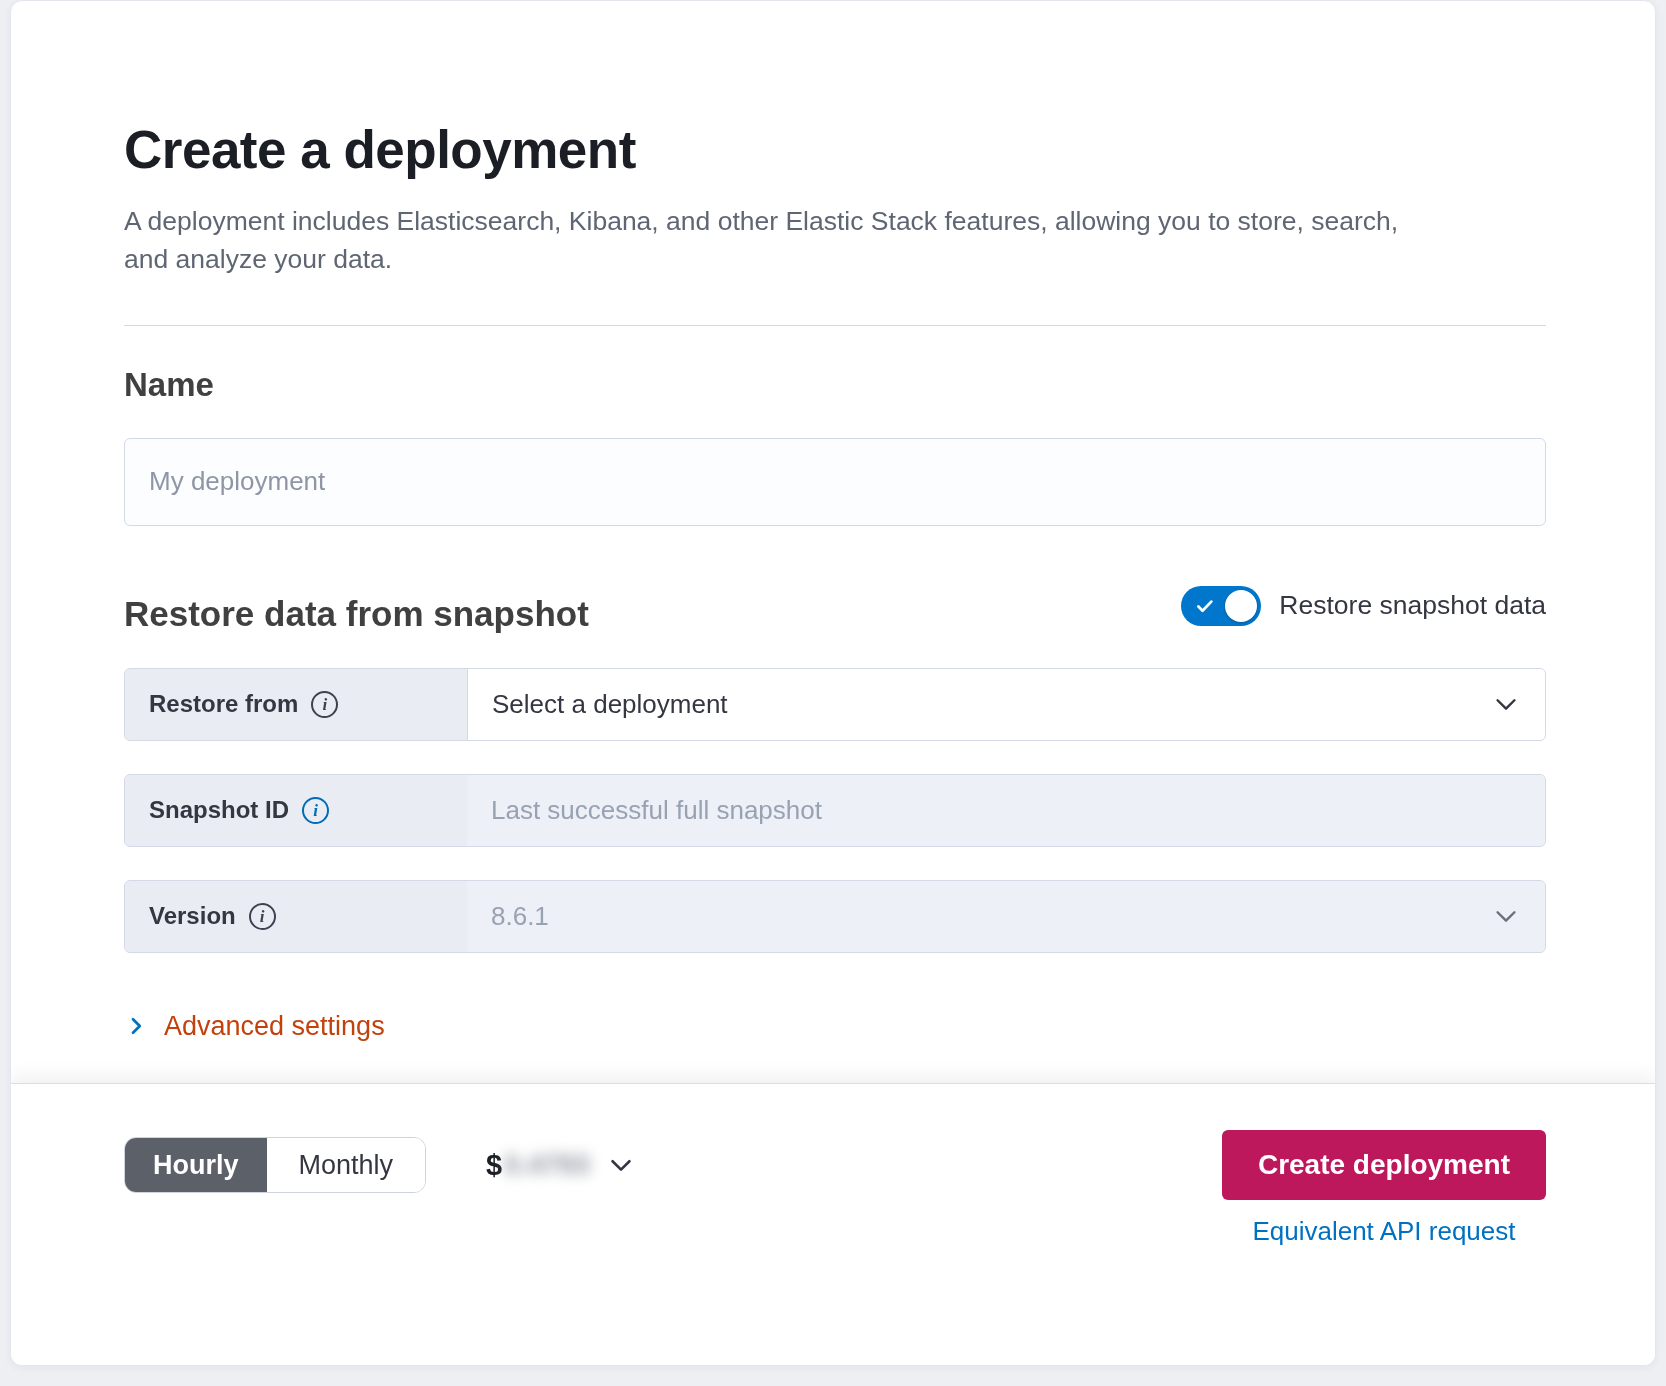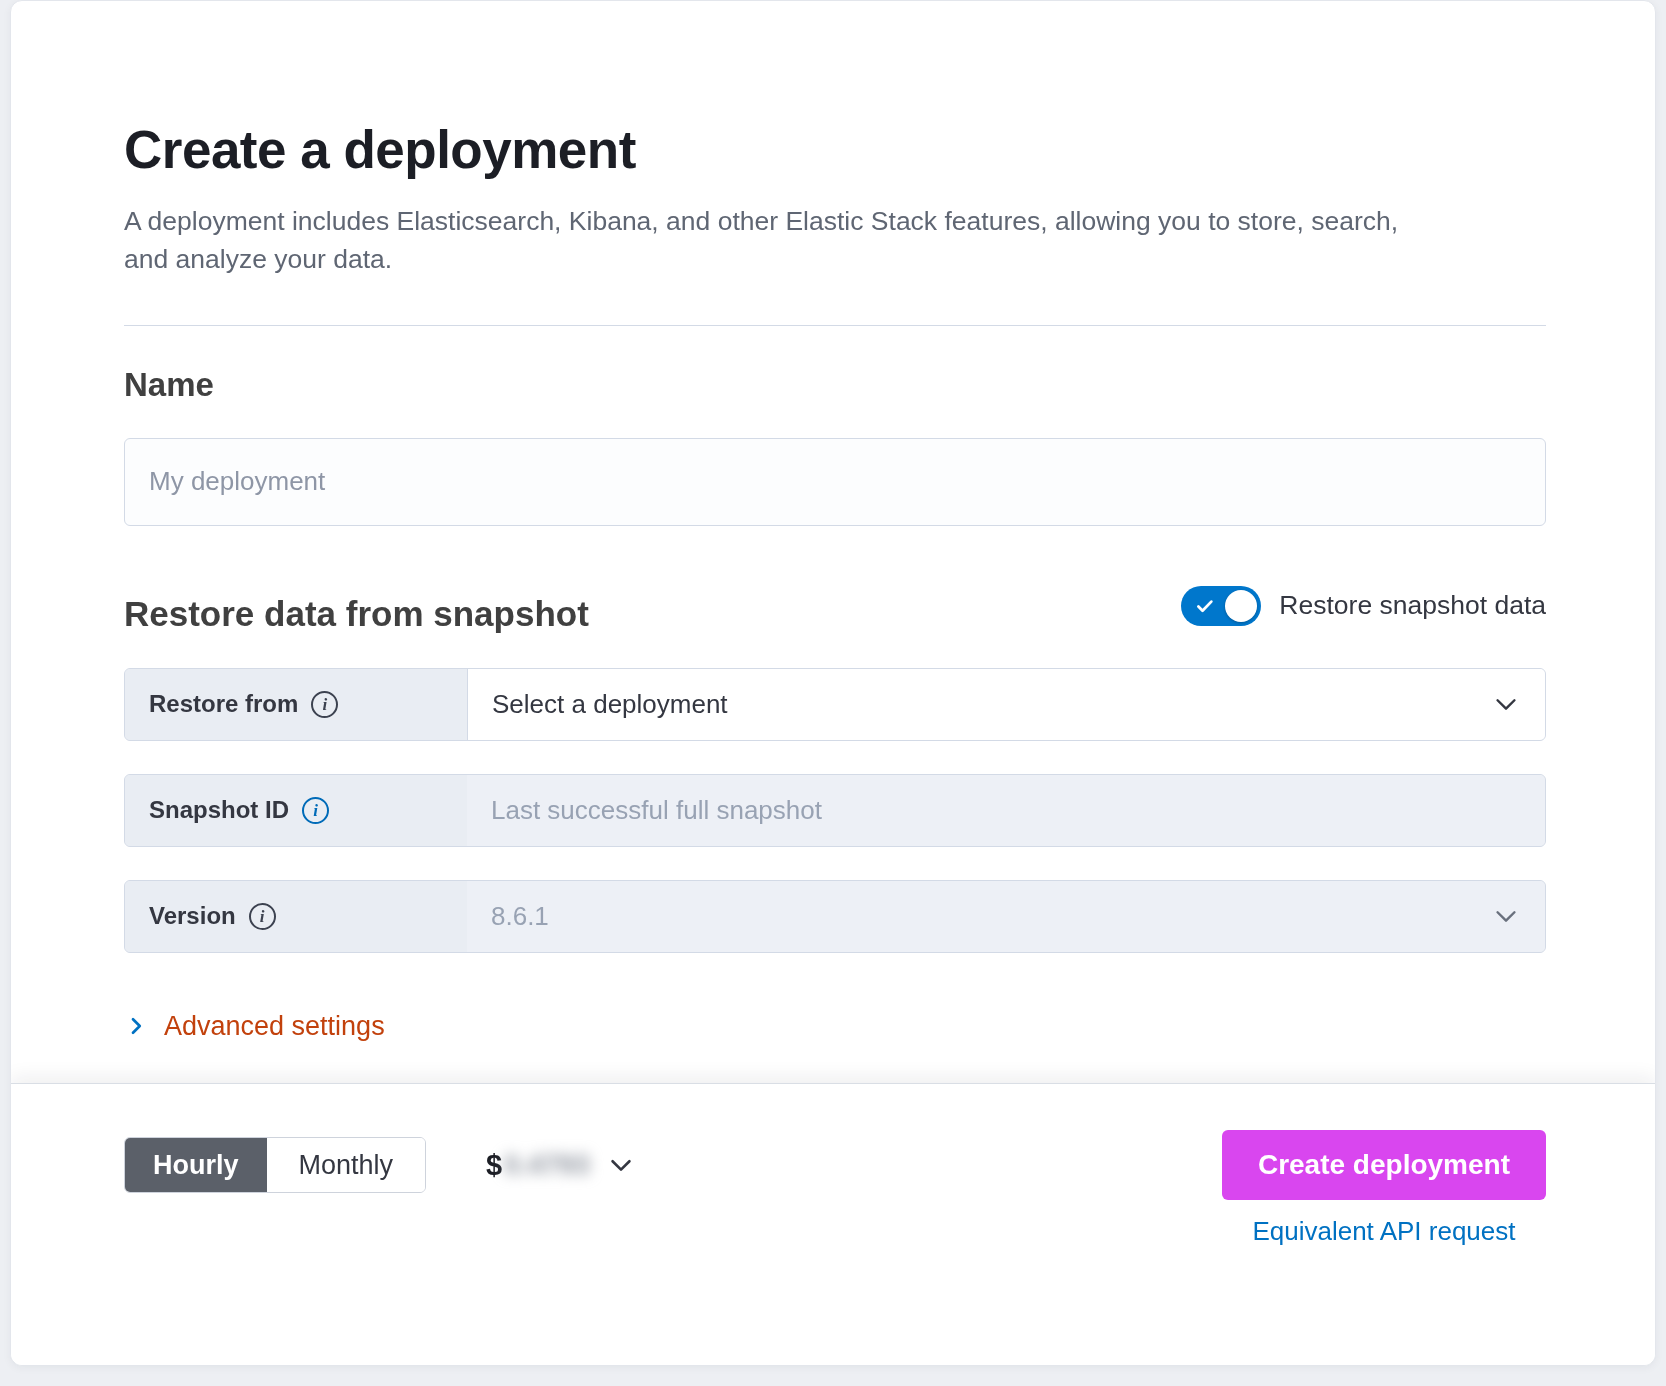--- a/index.html
+++ b/index.html
@@ -87,39 +87,39 @@
   }
   footer.bottom-bar {
     background: #ffffff;
     border-top: 1px solid #d9dee5;
     box-shadow: 0 -6px 18px rgba(25,30,45,.07);
     padding: 46px 109px 118px 113px;
     display: flex; align-items: flex-start; position: relative;
   }
   .foot-left { display: flex; align-items: center; gap: 60px; height: 70px; }
   .btn-group {
-    display: inline-flex; border: 1px solid #ced3dc; border-radius: 6px;
+    display: inline-flex; border: 1px solid #ced3dc; border-radius: 12px;
     overflow: hidden; height: 56px; background: #fff;
   }
   .bg-btn {
     border: none; background: #ffffff; color: #343741;
     font-family: "Liberation Sans", sans-serif; font-size: 27px; font-weight: 500;
     padding: 0 32px; cursor: pointer; height: 100%;
   }
   .bg-btn.selected { background: #5b6069; color: #ffffff; font-weight: 700; padding: 0 28px; }
   .price { display: flex; align-items: center; cursor: pointer; }
   .cur { font-size: 29px; font-weight: 700; color: #1c1e25; }
   .amount {
     font-size: 28px; font-weight: 700; color: #8b919c;
     filter: blur(7px); margin-left: 2px;
   }
   .price .chev { margin-left: 16px; }
   .foot-right { margin-left: auto; display: flex; flex-direction: column; align-items: center; gap: 16px; }
   .primary {
-    height: 70px; padding: 0 36px; background: #d946ef; color: #ffffff;
+    height: 70px; padding: 0 36px; background: #be185d; color: #ffffff;
     border: none; border-radius: 6px; cursor: pointer;
     font-family: "Liberation Sans", sans-serif; font-size: 28px; font-weight: 600;
   }
   .api-link { color: #0071c2; font-size: 26px; font-weight: 500; text-decoration: none; cursor: pointer; }
 </style>
 </head>
 <body>
 
 <div class="card">
   <main class="content">

